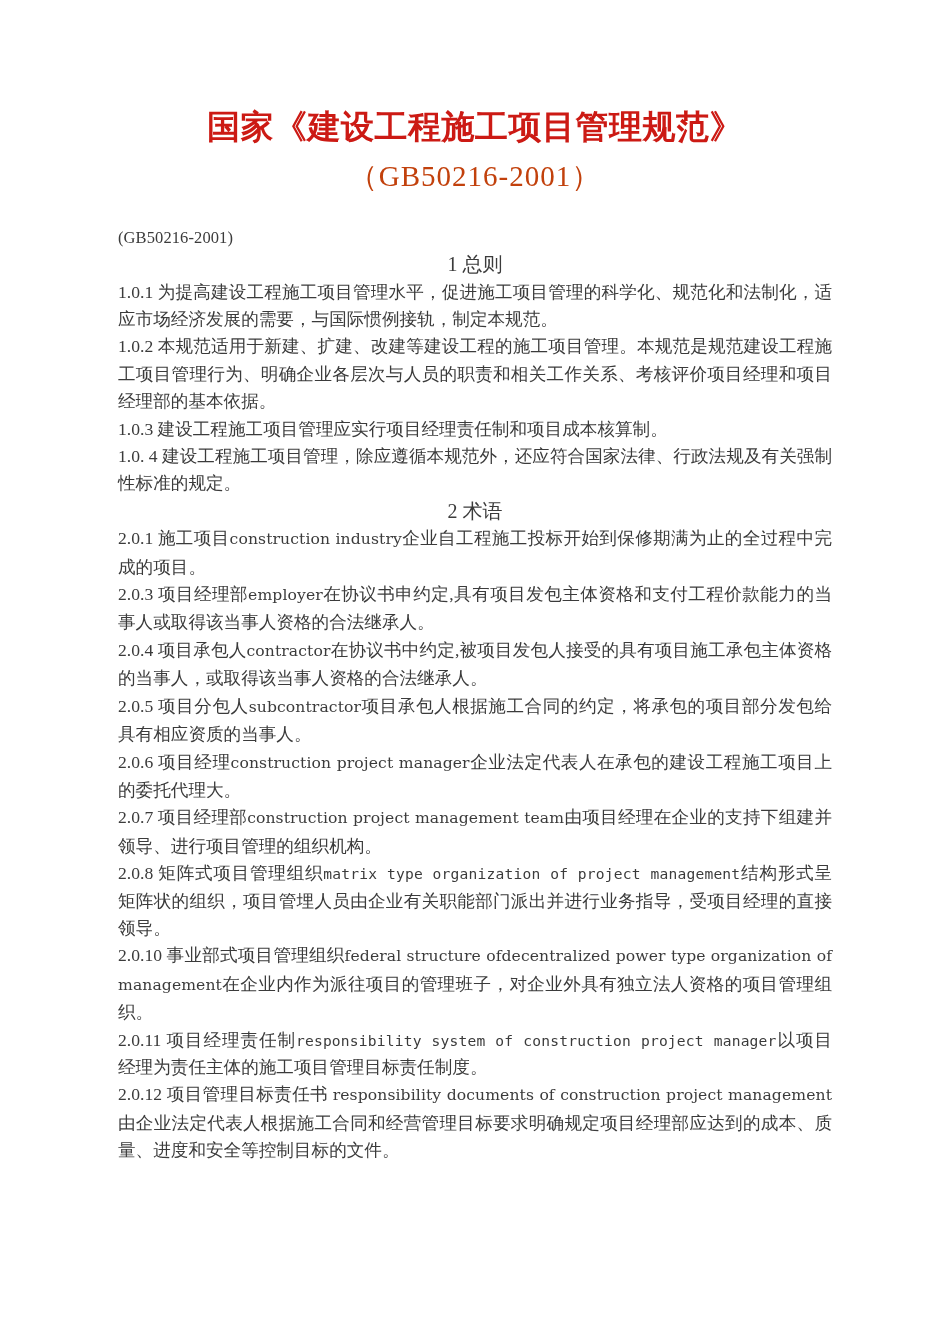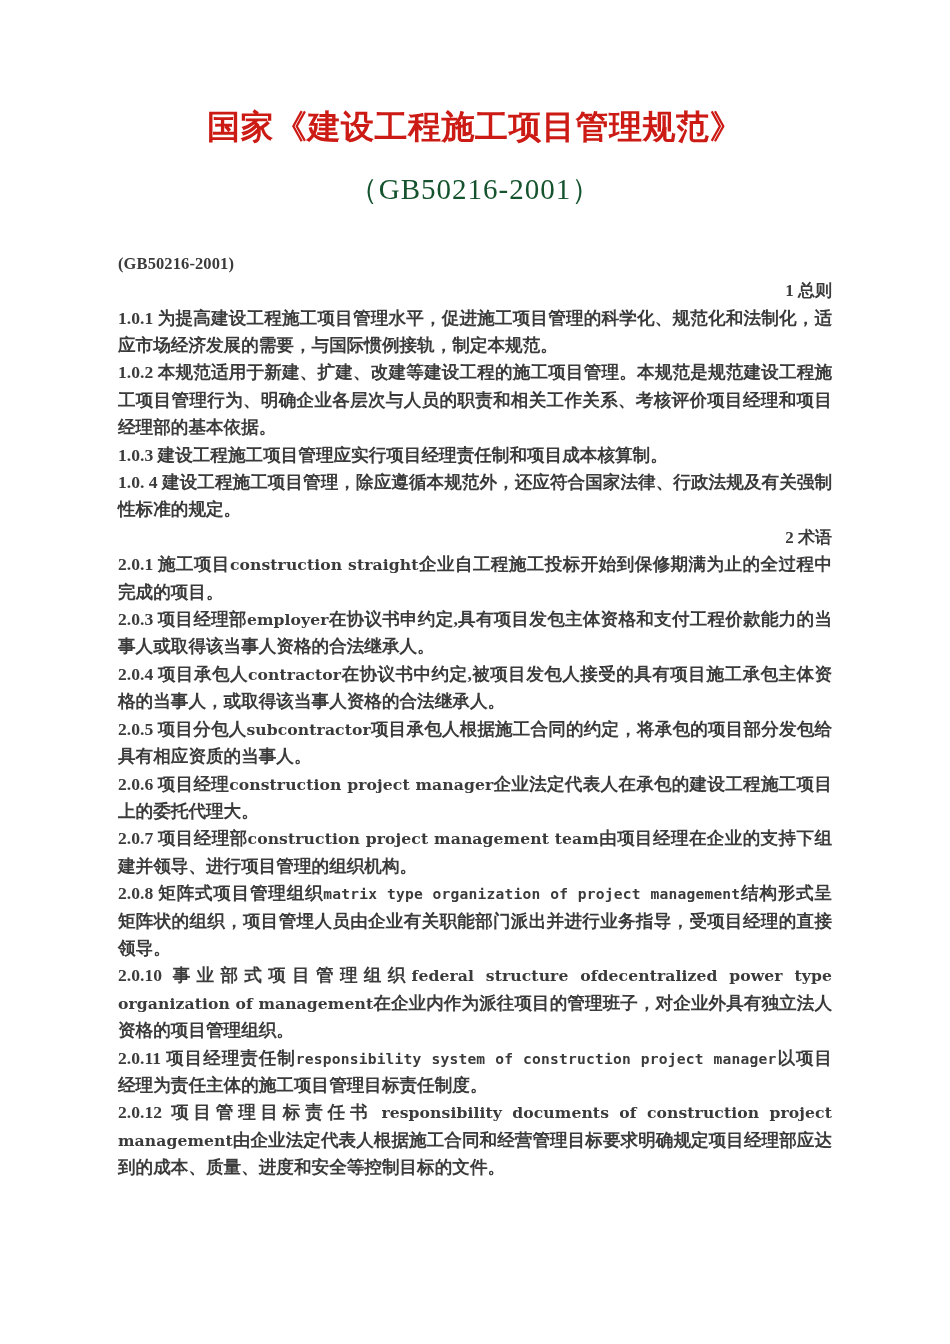--- a/index.html
+++ b/index.html
@@ -34,70 +34,69 @@
     margin: 0;
     font-family: Liberation Serif, serif;
     font-weight: bold;
     font-size: 33px;
     line-height: 46px;
     letter-spacing: 0.5px;
     color: #cc1a14;
     white-space: nowrap;
   }
   .doc-subtitle {
-    margin: 16px;
+    margin: 3px;
     padding-top: 2px;
     font-family: "Liberation Serif", "DejaVu Serif", serif;
     font-weight: normal;
     font-size: 29px;
     line-height: 42px;
     letter-spacing: 1px;
-    color: #14532d;
+    color: #c2410c;
     white-space: nowrap;
   }
 
   
   .body-block {
     margin: 0;
     padding: 24px 118px 0 118px;
     box-sizing: border-box;
   }
 
   p.para {
     margin: 0;
     padding: 0;
     font-size: 17.6px;
     line-height: 27.4px;
     text-align: justify;
     text-justify: inter-character;
     color: #3b3b3b;
     font-family: "Liberation Serif", "DejaVu Serif", serif;
-    font-weight: bold;
   }
 
   p.para.heading-bold {
     font-weight: bold;
     font-size: 16.5px;
     line-height: 26px;
     text-indent: 16px;
     letter-spacing: 0.2px;
     text-align: left;
   }
 
   p.para.small-line {
     font-size: 16.5px;
     line-height: 27px;
     text-align: left;
     letter-spacing: 0.1px;
   }
 
   p.para.section-line {
-    font-size: 17px;
+    font-size: 20px;
     line-height: 27.5px;
-    text-align: right;
+    text-align: center;
   }
 
   
   .en {
     font-family: "DejaVu Serif", "Liberation Serif", serif;
     font-size: 15.6px;
     letter-spacing: 0.1px;
   }
   .en-wide {
     font-family: "DejaVu Sans Mono", "Liberation Mono", monospace;
@@ -125,21 +124,21 @@
     <p class="para">1.0.1 为提高建设工程施工项目管理水平，促进施工项目管理的科学化、规范化和法制化，适应市场经济发展的需要，与国际惯例接轨，制定本规范。</p>
 
     <p class="para">1.0.2 本规范适用于新建、扩建、改建等建设工程的施工项目管理。本规范是规范建设工程施工项目管理行为、明确企业各层次与人员的职责和相关工作关系、考核评价项目经理和项目经理部的基本依据。</p>
 
     <p class="para">1.0.3 建设工程施工项目管理应实行项目经理责任制和项目成本核算制。</p>
 
     <p class="para">1.0. 4 建设工程施工项目管理，除应遵循本规范外，还应符合国家法律、行政法规及有关强制性标准的规定。</p>
 
     <p class="para section-line">2 术语</p>
 
-    <p class="para"><span>2.0.1 施工项目</span><span class="en">construction straight</span><span>企业自工程施工投标开始到保修期满为止的全过程中完成的项目。</span></p>
+    <p class="para"><span>2.0.1 施工项目</span><span class="en">construction industry</span><span>企业自工程施工投标开始到保修期满为止的全过程中完成的项目。</span></p>
 
 
     <p class="para"><span>2.0.3 项目经理部</span><span class="en">employer</span><span>在协议书申约定,具有项目发包主体资格和支付工程价款能力的当事人或取得该当事人资格的合法继承人。</span></p>
 
     <p class="para"><span>2.0.4 项目承包人</span><span class="en">contractor</span><span>在协议书中约定,被项目发包人接受的具有项目施工承包主体资格的当事人，或取得该当事人资格的合法继承人。</span></p>
 
     <p class="para"><span>2.0.5 项目分包人</span><span class="en">subcontractor</span><span>项目承包人根据施工合同的约定，将承包的项目部分发包给具有相应资质的当事人。</span></p>
 
     <p class="para"><span>2.0.6 项目经理</span><span class="en">construction project manager</span><span>企业法定代表人在承包的建设工程施工项目上的委托代理大。</span></p>
 

